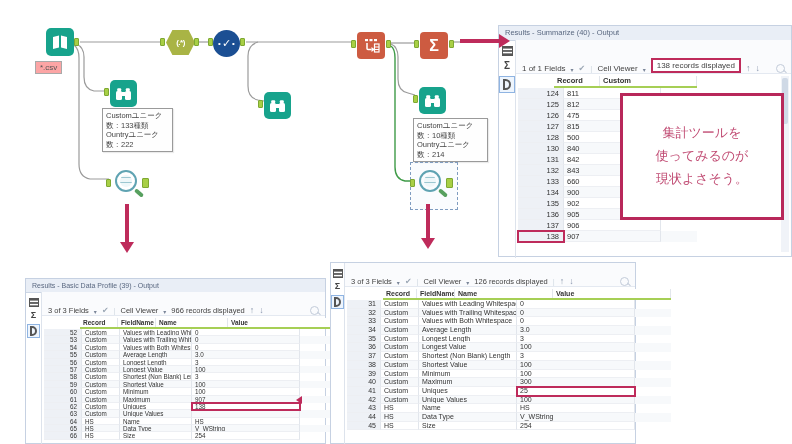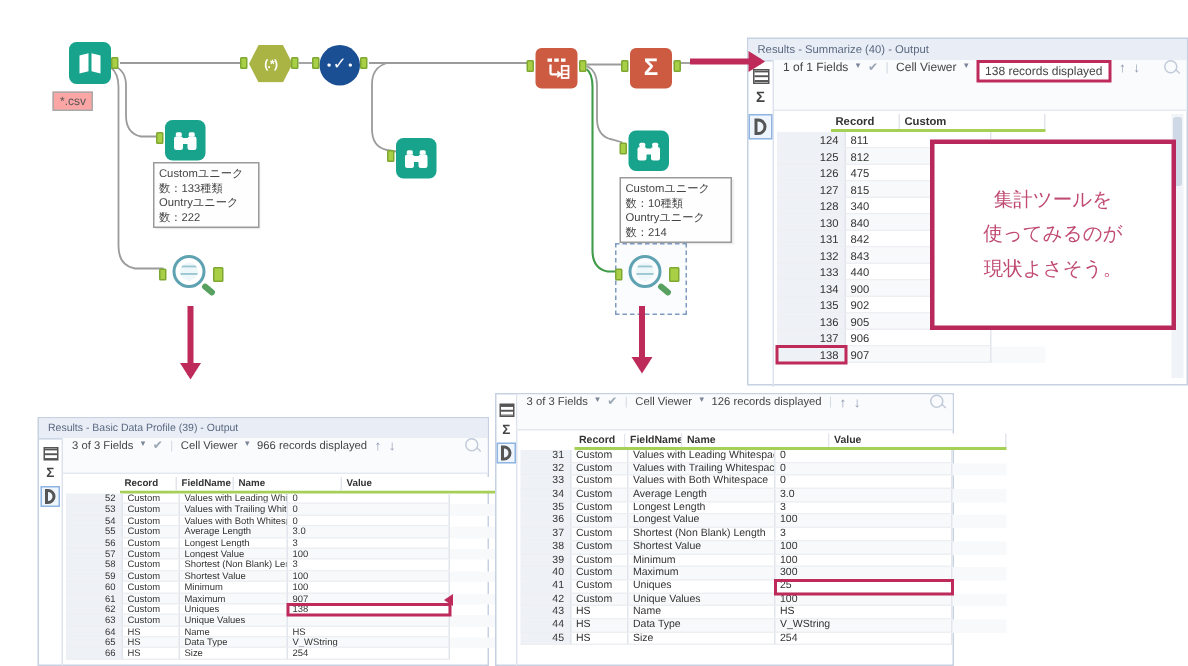--- a/index.html
+++ b/index.html
@@ -40,21 +40,21 @@
   .rarrow-h:after{content:"";position:absolute;right:-10px;top:-5.5px;border:7px solid transparent;
       border-left:11px solid #BE2B5B;}
   
   .callout{position:absolute;border:3px solid #B8285A;background:#fff;color:#C04A72;
       display:flex;flex-direction:column;justify-content:center;text-align:center;
       font-size:13px;line-height:1.75;z-index:6;}
   
   .panel{position:absolute;background:#fff;border:1px solid #c6d1e2;box-sizing:border-box;}
   .ptitle{height:14px;background:#e9eef6;border-bottom:1px solid #ccd6e5;font-size:7.5px;
       color:#5a6880;line-height:14px;padding-left:6px;white-space:nowrap;overflow:hidden;}
-  .ptoolbar{position:absolute;display:flex;align-items:flex-start;gap:5px;font-size:8px;color:#444;
+  .ptoolbar{position:absolute;display:flex;align-items:flex-end;gap:5px;font-size:8px;color:#444;
       background:#fafbfd;border-bottom:1px solid #e4e9f1;padding-left:6px;box-sizing:border-box;}
   .dd{color:#7a8699;font-size:6px;}
   .tbcheck{color:#9aa6b4;font-size:8px;}
   .sep{color:#d0d8e2;}
   .udarrow{color:#8a97ad;font-size:9px;}
   .recbox{border:2px solid #BE2B5B;padding:1px 4px;background:#fff;}
   .searchic{margin-left:auto;margin-right:6px;width:7px;height:7px;border:1.2px solid #c2cbd9;
       border-radius:50%;position:relative;}
   .searchic:after{content:"";position:absolute;left:6px;top:6px;width:4px;height:1.2px;
       background:#c2cbd9;transform:rotate(45deg);}
@@ -257,37 +257,37 @@
           <div class="trow">
           <div class="cell c1 rec">126</div>
           <div class="cell c2">475</div>
         </div>
           <div class="trow">
           <div class="cell c1 rec">127</div>
           <div class="cell c2">815</div>
         </div>
           <div class="trow">
           <div class="cell c1 rec">128</div>
-          <div class="cell c2">340</div>
+          <div class="cell c2">500</div>
         </div>
           <div class="trow">
           <div class="cell c1 rec">130</div>
           <div class="cell c2">840</div>
         </div>
           <div class="trow">
           <div class="cell c1 rec">131</div>
           <div class="cell c2">842</div>
         </div>
           <div class="trow">
           <div class="cell c1 rec">132</div>
           <div class="cell c2">843</div>
         </div>
           <div class="trow">
           <div class="cell c1 rec">133</div>
-          <div class="cell c2">440</div>
+          <div class="cell c2">660</div>
         </div>
           <div class="trow">
           <div class="cell c1 rec">134</div>
           <div class="cell c2">900</div>
         </div>
           <div class="trow">
           <div class="cell c1 rec">135</div>
           <div class="cell c2">902</div>
         </div>
           <div class="trow">

